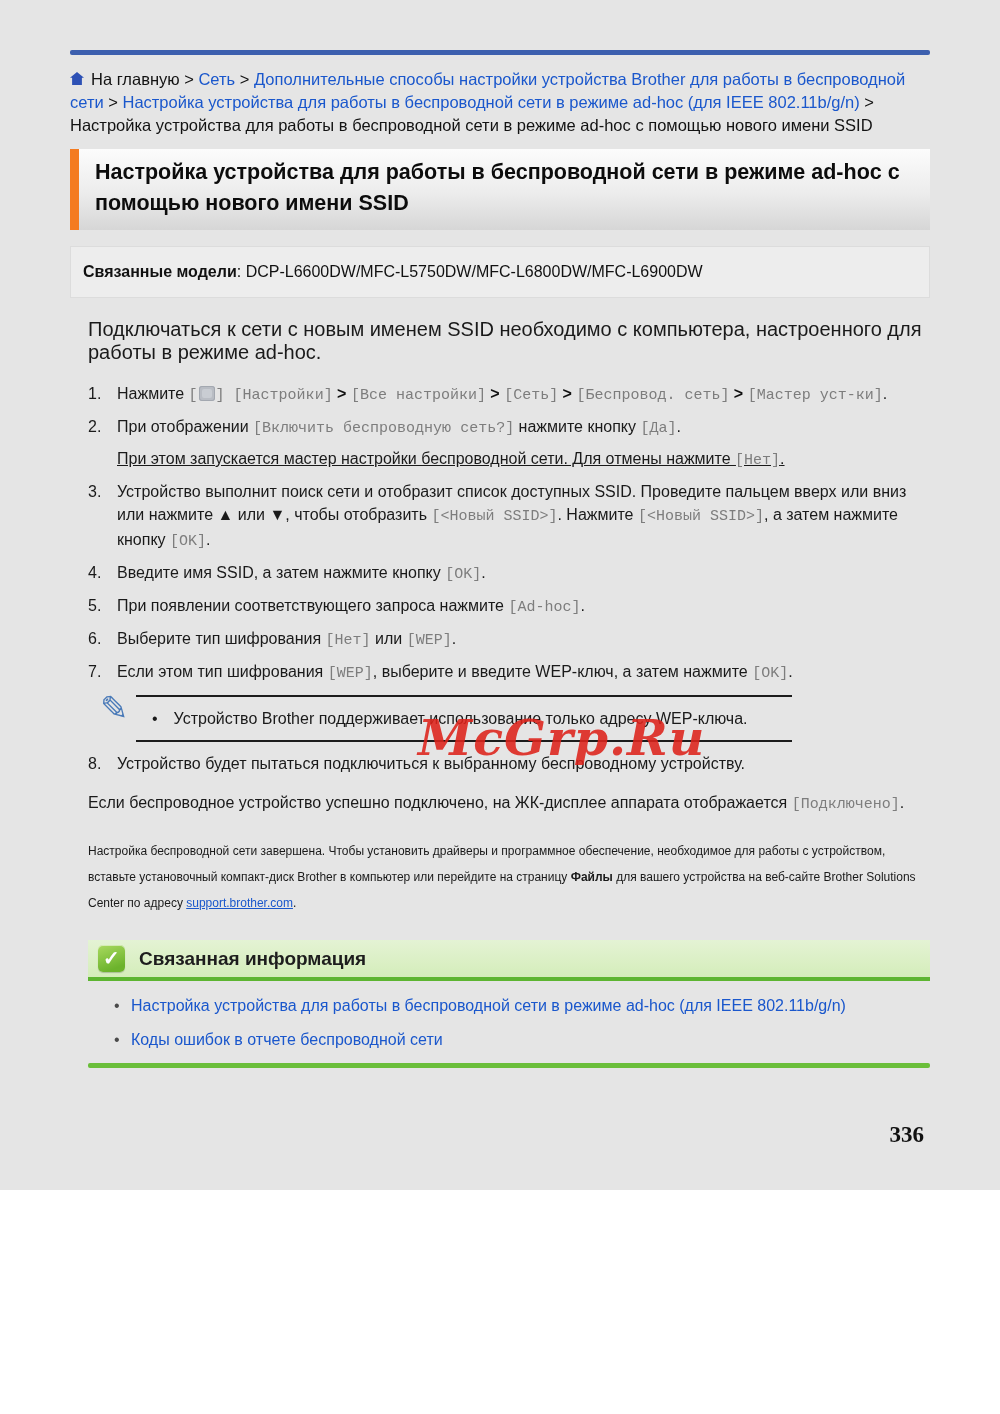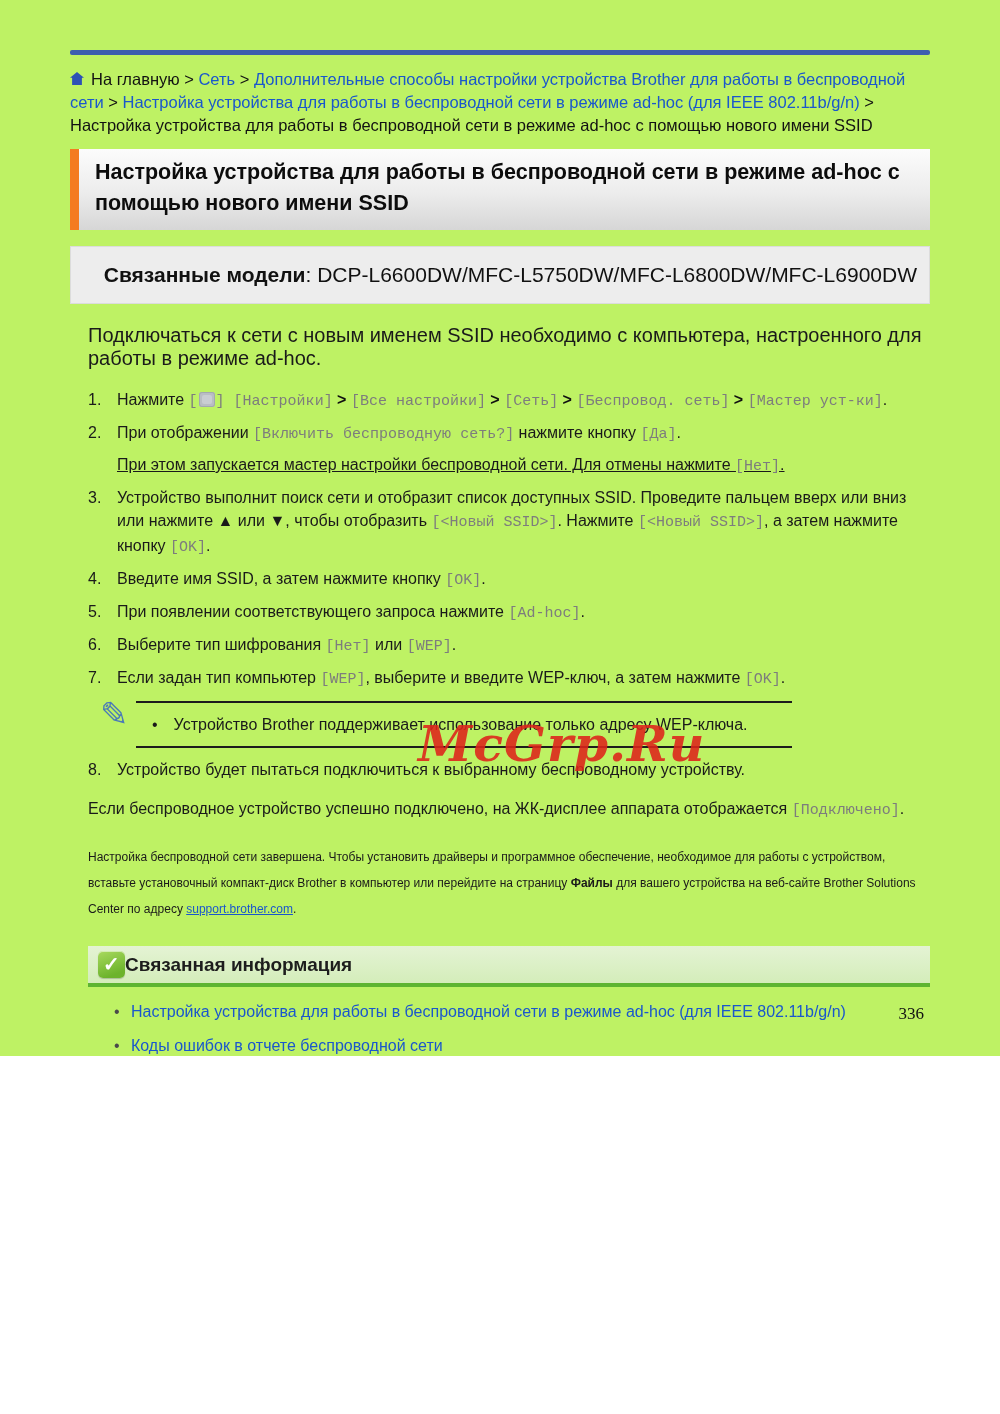--- a/index.html
+++ b/index.html
@@ -1,18 +1,18 @@
 <!DOCTYPE html>
 <html><head>
 <meta charset="utf-8">
 <style>
   html,body{margin:0;padding:0;background:#ffffff;}
   .page{
-    width:1000px;height:1056px;position:relative;overflow:hidden;
-    background:#bef264;color:#1a1a1a;
+    width:1000px;height:1190px;position:relative;overflow:hidden;
+    background:#e5e5e5;color:#1a1a1a;
     font-family:"Liberation Sans",sans-serif;
   }
   .content{padding:50px 70px 0 70px;}
   .top-rule{height:5px;background:#3c5fae;border-radius:2px;}
 
   .breadcrumb{margin-top:13px;font-size:16.5px;line-height:23px;color:#121212;}
   .sg-t{color:inherit;}
   .sg-l{color:#1a57cc;cursor:pointer;}
   .sg-lu{color:#1a57cc;text-decoration:underline;cursor:pointer;}
   .sg-b{font-weight:bold;}
@@ -20,21 +20,21 @@
   .sg-c{font-family:"Liberation Mono","DejaVu Sans Mono",monospace;color:#7d7d7d;font-size:15px;}
 
   .home-icon{display:inline-block;width:14px;height:13px;background:#2d51b5;margin-right:7px;
     clip-path:polygon(50% 0,100% 44%,85% 44%,85% 100%,15% 100%,15% 44%,0 44%);}
 
   .title-block{display:flex;margin-top:12px;
     background:linear-gradient(180deg,#fcfcfc 0%,#ececec 55%,#d6d6d6 100%);}
   .orange-bar{width:9px;background:#f47b20;flex:none;}
   h1.page-title{font-size:21.5px;line-height:31px;font-weight:bold;margin:0;padding:8px 16px 11px;color:#0c0c0c;}
 
-  .models-box{margin-top:16px;background:#ededed;border:1px solid #dcdcdc;padding:16px 12px;font-size:21px;color:#111;text-align:right;}
+  .models-box{margin-top:16px;background:#ededed;border:1px solid #dcdcdc;padding:16px 12px;font-size:16px;color:#111;}
   .models-label{font-weight:bold;}
 
   .intro{margin:20px 0 0 18px;font-size:20px;line-height:23px;}
 
   .steps{margin:18px 0 0 18px;}
   .step{display:flex;margin-bottom:8px;font-size:16px;line-height:23px;}
   .step-num{flex:none;width:29px;}
   .step-body{flex:1;}
   .step-sub{margin-top:7px;text-decoration:underline;}
 
@@ -50,37 +50,37 @@
   .pencil-icon{position:absolute;left:-36px;top:-4px;font-size:34px;line-height:34px;color:#4a7ab8;}
 
   .watermark{position:absolute;left:330px;top:14px;font-family:"DejaVu Serif",serif;
     font-style:italic;font-weight:bold;font-size:49px;color:#de231b;opacity:.88;
     letter-spacing:1px;white-space:nowrap;pointer-events:none;}
 
   .closing-1{margin:16px 0 0 18px;font-size:16px;line-height:24px;}
   .closing-2{margin:21px 0 0 18px;font-size:12px;line-height:26px;}
 
   .related-section{margin:24px 0 0 18px;}
-  .related-header{display:flex;align-items:center;
+  .related-header{display:flex;align-items:center;gap:14px;
     background:linear-gradient(180deg,#e4f3d4,#d4edba);
     border-bottom:4px solid #5db531;padding:5px 10px;}
   .check-icon{width:27px;height:27px;border-radius:5px;flex:none;position:relative;
     background:linear-gradient(160deg,#a9da5f 0%,#6cb32c 80%);
     box-shadow:inset 0 1px 0 rgba(255,255,255,.55),0 1px 1px rgba(0,0,0,.2);}
   .check-icon::before{content:"✓";position:absolute;inset:0;color:#ffffff;font-weight:bold;
     font-size:20px;line-height:27px;text-align:center;}
   .related-title{font-size:19px;font-weight:bold;color:#1d1d1d;}
   .related-links{margin:14px 0 0 26px;padding:0;list-style:none;}
   .related-links li{position:relative;padding-left:17px;margin-bottom:13px;
     color:#1a57cc;font-size:16px;line-height:21px;cursor:pointer;}
   .related-links li::before{content:"•";position:absolute;left:0;top:0;color:#4a4a4a;}
   .green-rule{margin:8px 0 0 18px;height:5px;background:#6abe3a;border-radius:2px;}
 
-  .page-number{position:absolute;right:76px;bottom:32px;font-family:"Liberation Serif",serif;
-    font-weight:normal;font-size:17px;color:#111;}
+  .page-number{position:absolute;right:76px;bottom:42px;font-family:"Liberation Serif",serif;
+    font-weight:bold;font-size:23px;color:#111;}
 </style>
 </head>
 <body>
 
 <div class="page">
   <div class="content">
 
     <div class="top-rule"></div>
 
     <div class="breadcrumb"><span class="sg-icon home-icon"></span><span class="sg-t">На главную</span><span class="sg-t"> &gt; </span><span class="sg-l">Сеть</span><span class="sg-t"> &gt; </span><span class="sg-l">Дополнительные способы настройки устройства Brother для работы в беспроводной сети</span><span class="sg-t"> &gt; </span><span class="sg-l">Настройка устройства для работы в беспроводной сети в режиме ad-hoc (для IEEE 802.11b/g/n)</span><span class="sg-t"> &gt; </span><span class="sg-t">Настройка устройства для работы в беспроводной сети в режиме ad-hoc с помощью нового имени SSID</span></div>
@@ -126,21 +126,21 @@
         <div class="step-body"><span class="sg-t">При появлении соответствующего запроса нажмите </span><span class="sg-c">[Ad-hoc]</span><span class="sg-t">.</span></div>
       </div>
 
       <div class="step">
         <span class="step-num">6.</span>
         <div class="step-body"><span class="sg-t">Выберите тип шифрования </span><span class="sg-c">[Нет]</span><span class="sg-t"> или </span><span class="sg-c">[WEP]</span><span class="sg-t">.</span></div>
       </div>
 
       <div class="step">
         <span class="step-num">7.</span>
-        <div class="step-body"><span class="sg-t">Если задан тип компьютер </span><span class="sg-c">[WEP]</span><span class="sg-t">, выберите и введите WEP-ключ, а затем нажмите </span><span class="sg-c">[OK]</span><span class="sg-t">.</span></div>
+        <div class="step-body"><span class="sg-t">Если этом тип шифрования </span><span class="sg-c">[WEP]</span><span class="sg-t">, выберите и введите WEP-ключ, а затем нажмите </span><span class="sg-c">[OK]</span><span class="sg-t">.</span></div>
       </div>
 
       <div class="mid-wrap">
         <div class="note-area">
           <span class="pencil-icon">✎</span>
           <div class="note-box">
             <span class="note-bullet">•</span>
             <span>Устройство Brother поддерживает использование только адресу WEP-ключа.</span>
           </div>
         </div>

